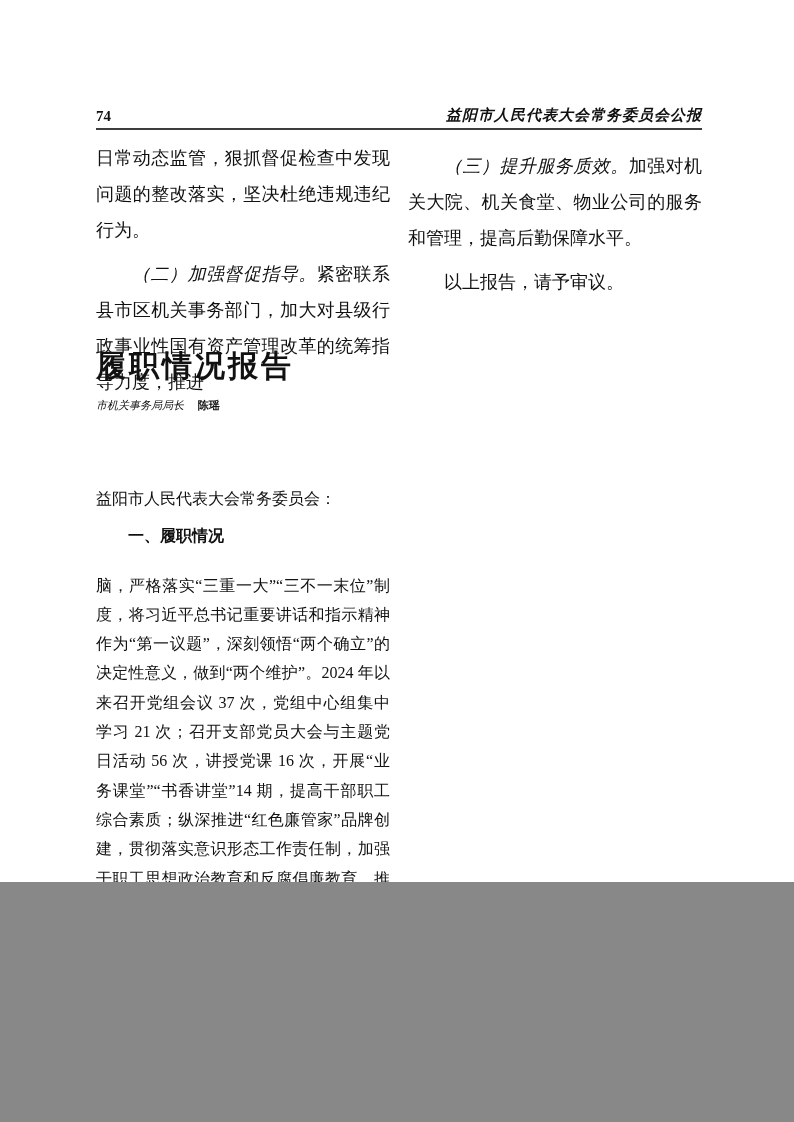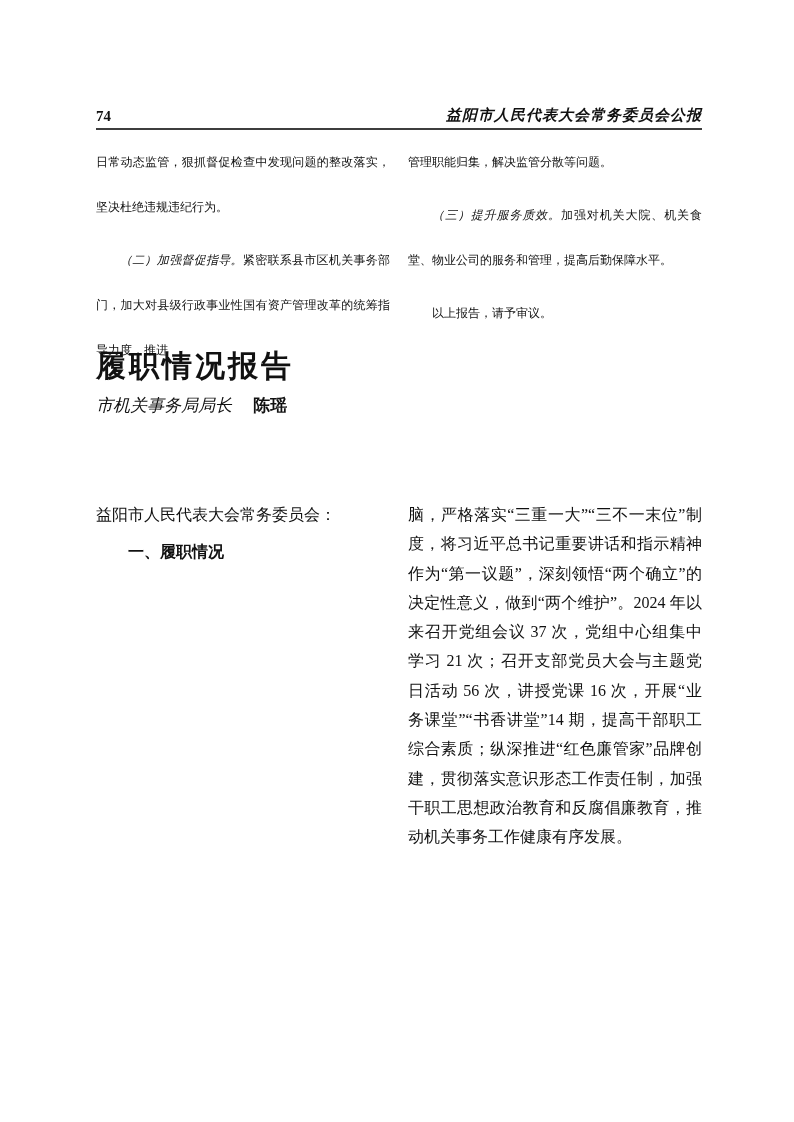--- a/index.html
+++ b/index.html
@@ -1,19 +1,19 @@
 <!DOCTYPE html>
 <html lang="zh"><head>
 <meta charset="utf-8">
 <style>
   html, body { margin: 0; padding: 0; background: #888; }
   .page {
     position: relative;
     width: 794px;
-    height: 1122px;
+    height: 882px;
     margin: 0 auto;
     background: #ffffff;
     font-family: "Liberation Serif", "DejaVu Serif", serif;
     color: #111111;
     overflow: hidden;
   }
   .content-band { position: absolute; left: 96px; width: 606px; }
 
   
   .running-head {
@@ -24,22 +24,22 @@
     border-bottom: 2px solid #3d3d3d;
     padding-bottom: 3px;
   }
   .page-num { font-size: 15px; font-weight: bold; }
   .gazette-title { font-size: 15px; font-weight: bold; font-style: italic; letter-spacing: 1px; }
 
   
   .two-cols { display: flex; gap: 18px; }
   .col { width: 294px; }
   .top-cols { top: 140px; }
-  .top-cols .col { font-size: 12px; line-height: 45px; }
-  .body-cols { top: 500px; }
+  .top-cols .col { font-size: 18px; line-height: 36px; }
+  .body-cols { top: 484px; flex-direction: column; }
   .body-cols .col { font-size: 16px; line-height: 29.3px; }
 
   .para { margin: 0; text-align: justify; text-justify: inter-ideograph; }
   .para.indent { text-indent: 2em; margin-top: 8px; }
   .run-kai { font-style: italic; }
   .run-bold { font-weight: bold; font-style: normal; font-family: Liberation Mono, monospace; }
 
   
   .title-block { top: 346px; text-align: left; }
   .article-title {
@@ -49,21 +49,21 @@
     font-weight: bold;
     letter-spacing: 3px;
     font-family: "Liberation Serif", "DejaVu Serif", serif;
   }
   .article-subtitle {
     margin: 9px 0 0 0;
     font-size: 15px;
     line-height: 21px;
     font-style: italic;
   }
-  .author-line { margin: 9px 0 0 0; font-size: 17px; line-height: 21px; }
+  .author-line { margin: 9px 0 0 0; font-size: 11px; line-height: 21px; }
   .author-role { font-style: italic; }
   .author-name {
     font-weight: bold;
     font-style: normal;
     font-family: "Liberation Sans", "DejaVu Sans", sans-serif;
     margin-left: 1em;
   }
 </style>
 </head>
 <body>
@@ -74,21 +74,20 @@
     <span class="page-num">74</span>
     <span class="gazette-title">益阳市人民代表大会常务委员会公报</span>
   </div>
 
   <div class="content-band two-cols top-cols">
     <div class="col" id="top-left">
         <p class="para"><span class="run-normal">日常动态监管，狠抓督促检查中发现问题的整改落实，坚决杜绝违规违纪行为。</span></p>
         <p class="para indent"><span class="run-kai">（二）加强督促指导。</span><span class="run-normal">紧密联系县市区机关事务部门，加大对县级行政事业性国有资产管理改革的统筹指导力度，推进</span></p>
       </div>
     <div class="col" id="top-right">
-        <p class="para"><span class="run-normal">管理职能归集，解决监管分散等问题。</span></p>
         <p class="para indent"><span class="run-kai">（三）提升服务质效。</span><span class="run-normal">加强对机关大院、机关食堂、物业公司的服务和管理，提高后勤保障水平。</span></p>
         <p class="para indent"><span class="run-normal">以上报告，请予审议。</span></p>
       </div>
   </div>
 
   <div class="content-band title-block">
     <h1 class="article-title">履职情况报告</h1>
     <p class="author-line">
       <span class="author-role">市机关事务局局长</span>
       <span class="author-name">陈瑶</span>

